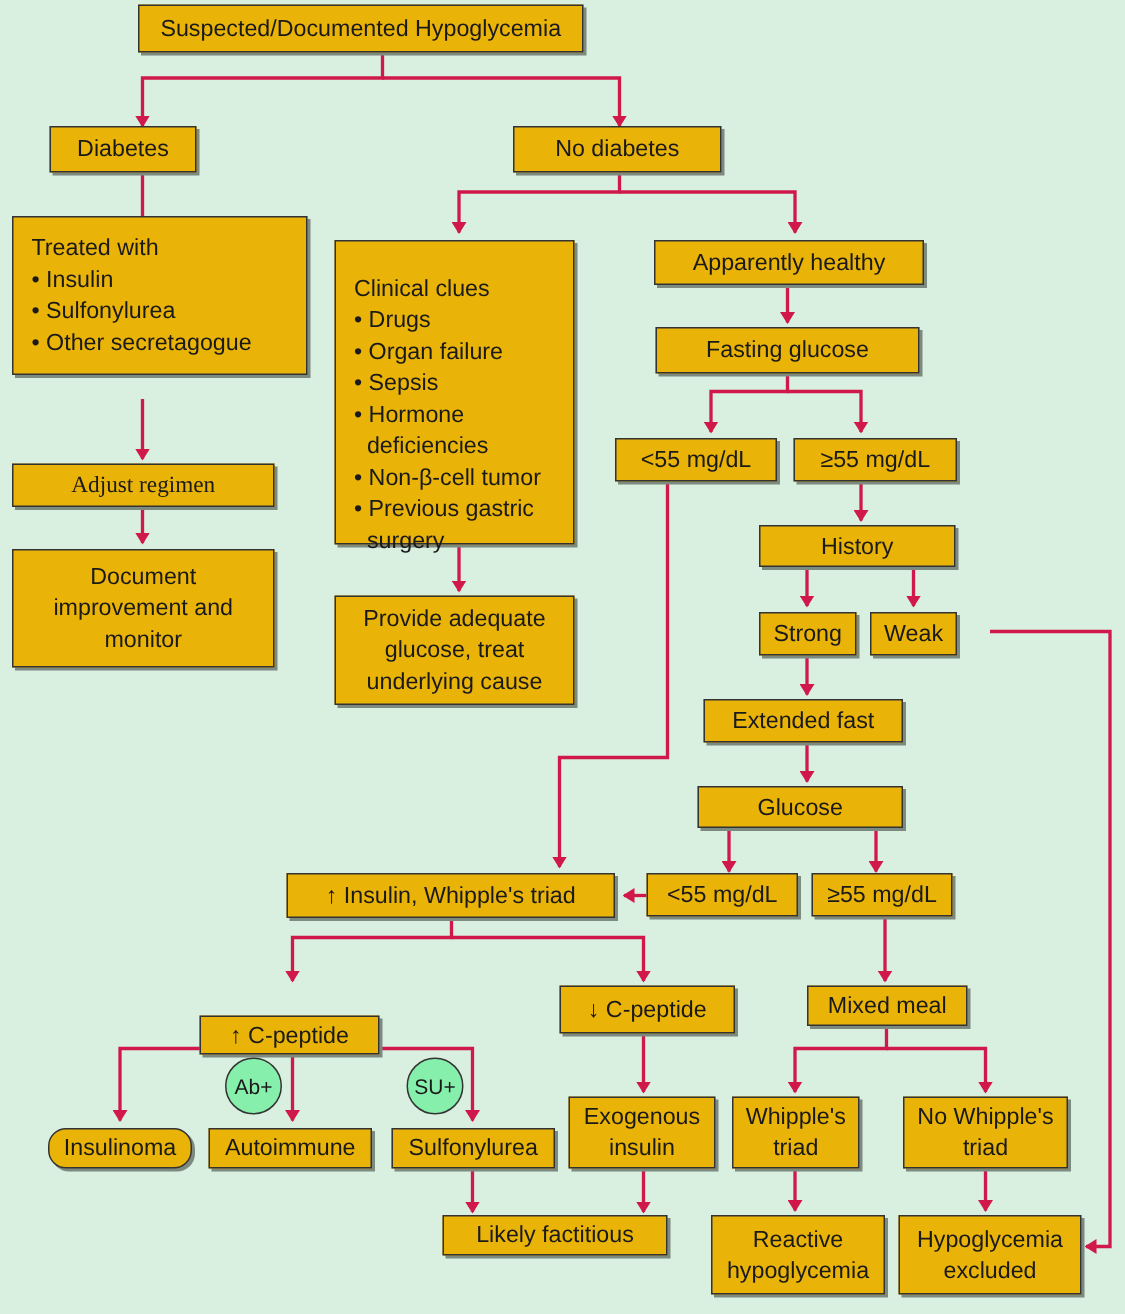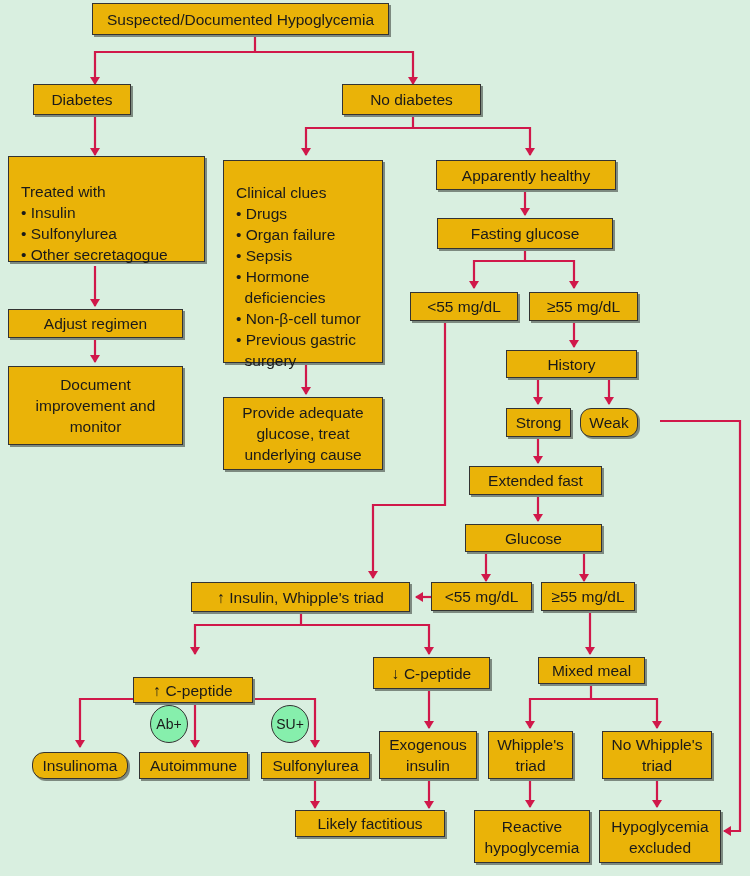--- a/index.html
+++ b/index.html
@@ -69,27 +69,27 @@
 <div class="box" style="left:92px;top:3px;width:297px;height:32px;">
       <span>Suspected/Documented Hypoglycemia</span>
     </div>
 <div class="box" style="left:33px;top:84px;width:98px;height:31px;">
       <span>Diabetes</span>
     </div>
 <div class="box" style="left:342px;top:84px;width:139px;height:31px;">
       <span>No diabetes</span>
     </div>
 
-<div class="box left" style="left:8px;top:156px;width:197px;height:106px;padding-top:24px;">
+<div class="box left" style="left:8px;top:144px;width:197px;height:106px;padding-top:10px;">
   <span>Treated with</span>
   <span class="li">• Insulin</span>
   <span class="li">• Sulfonylurea</span>
   <span class="li">• Other secretagogue</span>
 </div>
-<div class="box" style="left:8px;top:309px;width:175px;height:29px;">
+<div class="box" style="left:8px;top:309px;width:175px;height:29px;font-family:Liberation Serif, serif;">
       <span>Adjust regimen</span>
     </div>
 <div class="box" style="left:8px;top:366px;width:175px;height:79px;">
   <span>Document</span>
   <span>improvement and</span>
   <span>monitor</span>
 </div>
 
 <div class="box left" style="left:223px;top:160px;width:160px;height:203px;padding-top:21px;">
   <span>Clinical clues</span>
@@ -119,21 +119,21 @@
     </div>
 <div class="box" style="left:529px;top:292px;width:109px;height:29px;">
       <span>≥55 mg/dL</span>
     </div>
 <div class="box" style="left:506px;top:350px;width:131px;height:28px;">
       <span>History</span>
     </div>
 <div class="box" style="left:506px;top:408px;width:65px;height:29px;">
       <span>Strong</span>
     </div>
-<div class="box" style="left:580px;top:408px;width:58px;height:29px;border-radius:11px;">
+<div class="box" style="left:580px;top:408px;width:58px;height:29px;">
       <span>Weak</span>
     </div>
 <div class="box" style="left:469px;top:466px;width:133px;height:29px;">
       <span>Extended fast</span>
     </div>
 <div class="box" style="left:465px;top:524px;width:137px;height:28px;">
       <span>Glucose</span>
     </div>
 
 <div class="box" style="left:191px;top:582px;width:219px;height:30px;">

